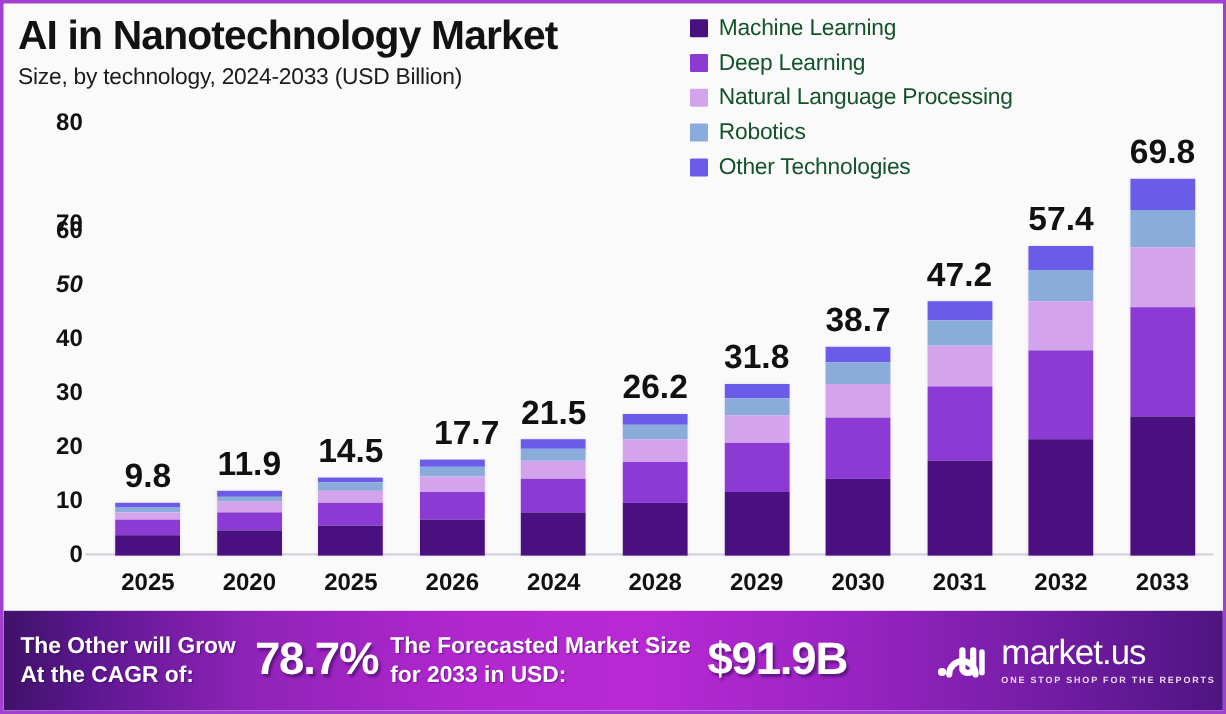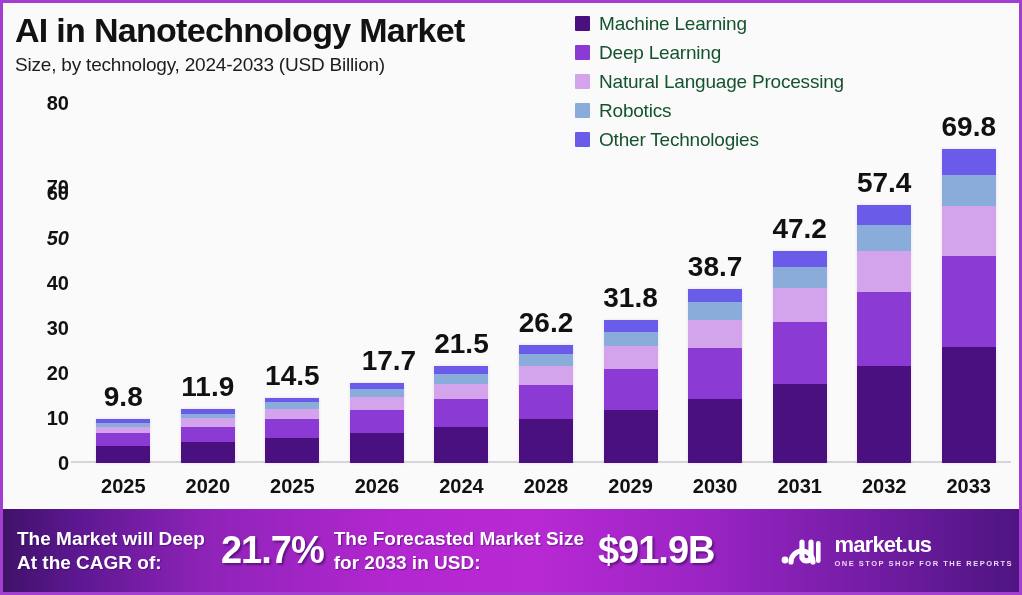--- a/index.html
+++ b/index.html
@@ -177,22 +177,22 @@
   .gap-c { width: 10px; }
   .logo-wrap {
     display: flex;
     align-items: center;
     margin-left: auto;
     margin-right: 12px;
   }
   .logo-mark { margin-right: 8px; display: block; }
   .logo-name {
     color: #ffffff;
-    font-weight: bold;
-    font-size: 22px;
+    font-weight: normal;
+    font-size: 29px;
     letter-spacing: -0.8px;
     line-height: 1;
     white-space: nowrap;
   }
   .logo-tag {
     color: #ecd7f6;
     font-size: 7.5px;
     font-weight: bold;
     letter-spacing: 1.5px;
     margin-top: 3px;
@@ -369,25 +369,25 @@
             </div>
             <div class="xtick">2033</div>
           </div>
         </div>
     </div>
 
   </div>
 
   <div class="banner">
     <div class="banner-text">
-      <div>The Market will Deep</div>
+      <div>The Other will Grow</div>
       <div>At the CAGR of:</div>
     </div>
     <div class="gap-a"></div>
-    <div class="banner-big">21.7%</div>
+    <div class="banner-big">78.7%</div>
     <div class="gap-c"></div>
     <div class="banner-text">
       <div>The Forecasted Market Size</div>
       <div>for 2033 in USD:</div>
     </div>
     <div class="gap-b"></div>
     <div class="banner-big">$91.9B</div>
 
     <div class="logo-wrap">
       <svg class="logo-mark" width="46" height="34" viewBox="0 0 46 34">

